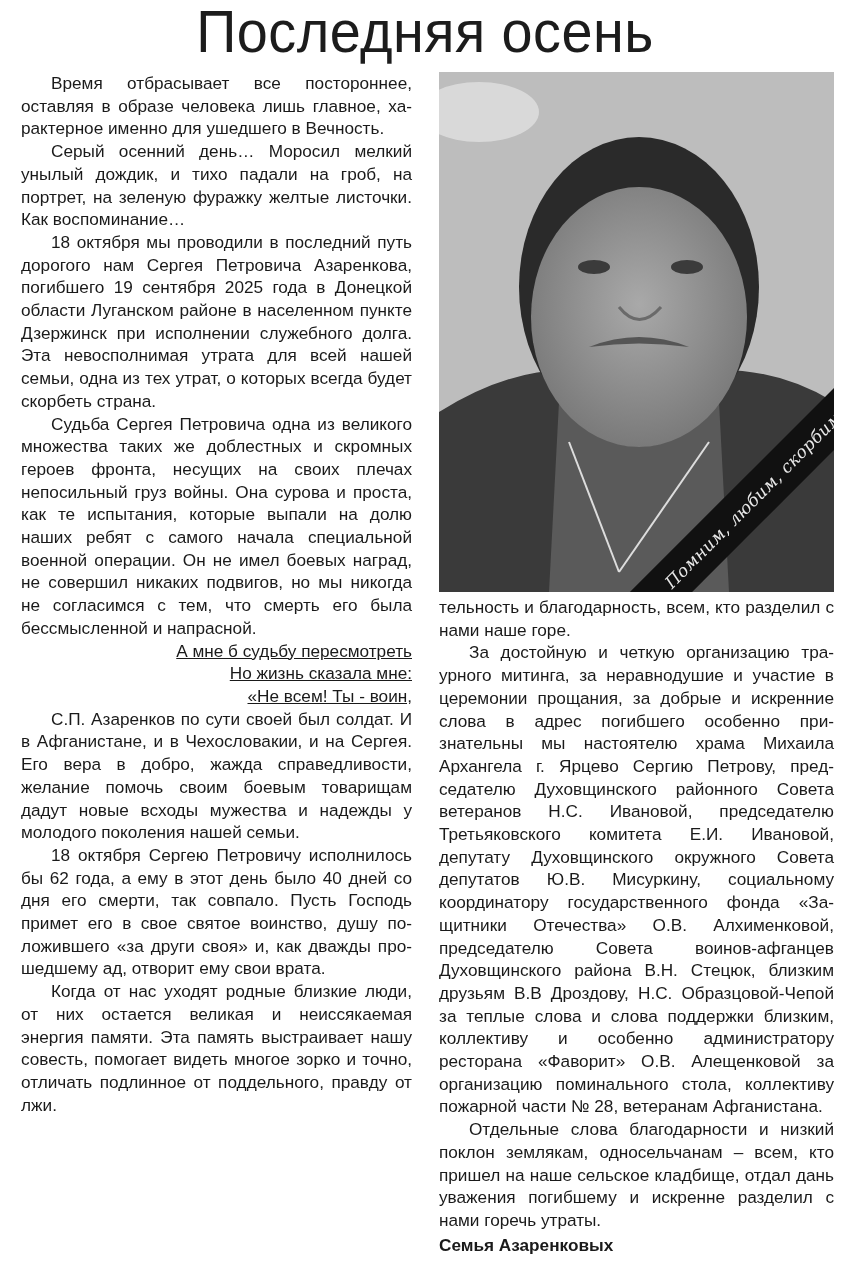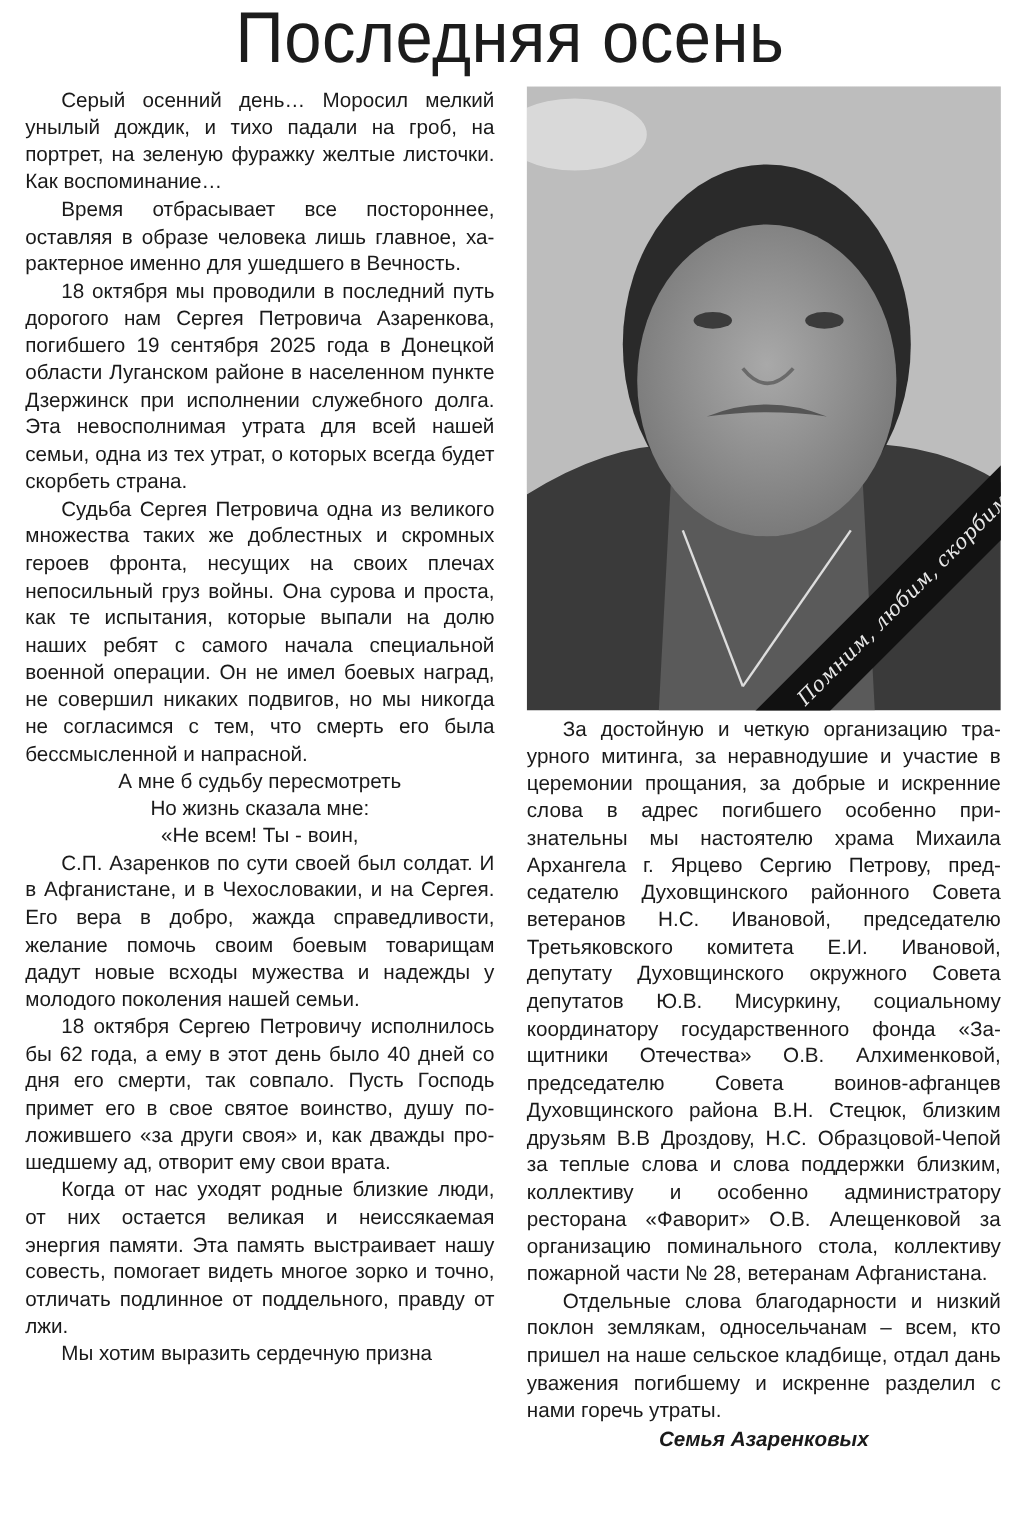--- a/index.html
+++ b/index.html
@@ -13,24 +13,24 @@
       color: #1c1c1c; margin: 0;
       transform: scaleX(0.93); transform-origin: center;
     }
     .col {
       position: absolute; font-size: 17.2px; line-height: 22.7px;
       text-align: justify; hyphens: manual;
     }
     .col-left { left: 21px; top: 72px; width: 391px; }
     .col-right { left: 439px; top: 596px; width: 395px; }
     .col p { margin: 0; text-indent: 30px; }
-    .col p.poem { text-indent: 0; text-align: center; }
+    .col p.poem { text-indent: 0; text-align: right; text-decoration: underline; }
     .signature {
-      text-align: center; text-indent: 0 !important;
-      font-weight: bold; font-style: italic; margin-top: 2px !important;
+      text-align: left; text-indent: 0 !important;
+      font-weight: bold; margin-top: 2px !important;
     }
     .photo {
       position: absolute; left: 439px; top: 72px; width: 395px; height: 520px;
       background: linear-gradient(160deg, #d8d8d8 0%, #b9b9b9 40%, #c9c9c9 100%);
       overflow: hidden;
     }
     .ribbon {
       position: absolute; left: 110px; top: 400px; width: 420px; height: 44px;
       background: #111; transform: rotate(-45deg); transform-origin: center;
       display: flex; align-items: center; justify-content: center;
@@ -39,31 +39,30 @@
       color: #e8e8e8; font-family: "DejaVu Serif", serif; font-size: 17px;
       font-style: italic; letter-spacing: 0.3px;
     }
   </style>
 </head>
 <body>
 
 <h1 class="title">Последняя осень</h1>
 
 <div class="col col-left">
+  <p>Время отбрасывает все постороннее, оставляя в образе человека лишь главное, ха­рактерное именно для ушедшего в Вечность.</p>
   <p>Серый осенний день… Моросил мелкий унылый дождик, и тихо падали на гроб, на портрет, на зеленую фуражку желтые ли­сточки. Как воспоминание…</p>
-  <p>Время отбрасывает все постороннее, оставляя в образе человека лишь главное, ха­рактерное именно для ушедшего в Вечность.</p>
   <p>18 октября мы проводили в последний путь дорогого нам Сергея Петровича Аза­ренкова, погибшего 19 сентября 2025 года в Донецкой области Луганском районе в на­селенном пункте Дзержинск при исполнении служебного долга. Эта невосполнимая утра­та для всей нашей семьи, одна из тех утрат, о которых всегда будет скорбеть страна.</p>
   <p>Судьба Сергея Петровича одна из велико­го множества таких же доблестных и скром­ных героев фронта,  несущих на своих пле­чах непосильный груз войны. Она сурова и проста, как те испытания, которые выпали на долю наших ребят с самого начала специаль­ной военной операции. Он не имел боевых наград, не совершил никаких подвигов, но мы никогда не согласимся с тем, что смерть его была бессмысленной и напрасной.</p>
   <p class="poem">А мне б судьбу пересмотреть</p>
   <p class="poem">Но жизнь сказала мне:</p>
   <p class="poem">«Не всем! Ты - воин,</p>
   <p>С.П. Азаренков по сути своей был сол­дат. И в Афганистане, и в Чехословакии, и на Сергея. Его вера в добро, жажда спра­ведливости, желание помочь своим боевым товарищам дадут новые всходы мужества и надежды у молодого поколения нашей семьи.</p>
   <p>18 октября Сергею Петровичу исполнилось бы 62 года, а ему в этот день было 40 дней со дня его смерти, так совпало. Пусть Господь примет его в свое святое воинство, душу по­ложившего «за други своя» и, как дважды про­шедшему ад, отворит ему свои врата.</p>
   <p>Когда от нас уходят родные близкие люди, от них остается великая и неиссяка­емая энергия памяти. Эта память выстраи­вает нашу совесть, помогает видеть многое зорко и точно, отличать подлинное от под­дельного, правду от лжи.</p>
-  <p>Мы хотим выразить сердечную призна­</p>
 </div>
 
 <div class="photo">
   <svg width="395" height="520" viewBox="0 0 395 520">
     <defs>
       <radialGradient id="face" cx="50%" cy="45%" r="55%">
         <stop offset="0%" stop-color="#a9a9a9"></stop>
         <stop offset="100%" stop-color="#7a7a7a"></stop>
       </radialGradient>
     </defs>
@@ -79,16 +78,17 @@
     <path d="M180,235 Q200,260 222,235" stroke="#6a6a6a" stroke-width="3" fill="none"></path>
     <path d="M130,370 L180,500" stroke="#ddd" stroke-width="2" fill="none"></path>
     <path d="M270,370 L180,500" stroke="#ddd" stroke-width="2" fill="none"></path>
   </svg>
   <div class="ribbon">
     <span class="ribbon-text">Помним, любим, скорбим...</span>
   </div>
 </div>
 
 <div class="col col-right">
+  <p style="text-indent:0">тельность и благодарность, всем, кто разде­лил с нами наше горе.</p>
   <p>За достойную и четкую организацию тра­урного митинга, за неравнодушие и участие в церемонии прощания, за добрые и искрен­ние слова в адрес погибшего особенно при­знательны мы настоятелю храма Михаила Архангела г. Ярцево Сергию Петрову, пред­седателю Духовщинского районного Совета ветеранов Н.С. Ивановой, председателю Третьяковского комитета Е.И. Ивановой, депутату Духовщинского окружного Сове­та депутатов Ю.В. Мисуркину, социальному координатору государственного фонда «За­щитники Отечества» О.В. Алхименковой, председателю Совета воинов-афганцев Духовщинского района В.Н. Стецюк, близ­ким друзьям В.В Дроздову, Н.С. Образцо­вой-Чепой за теплые слова и слова под­держки близким, коллективу и особенно администратору ресторана «Фаворит» О.В. Алещенковой за организацию поминального стола, коллективу пожарной части № 28, ве­теранам Афганистана.</p>
   <p>Отдельные слова благодарности и низкий поклон землякам, односельчанам – всем, кто пришел на наше сельское кладбище, от­дал дань уважения погибшему и искренне разделил с нами горечь утраты.</p>
   <p class="signature">Семья Азаренковых</p>
 </div>
 
 </body></html>

